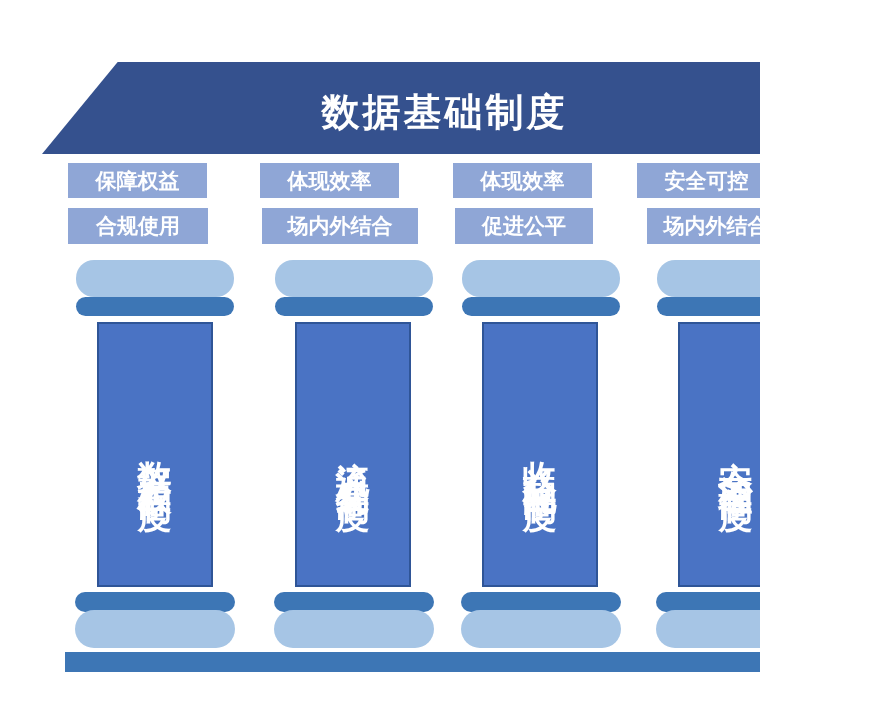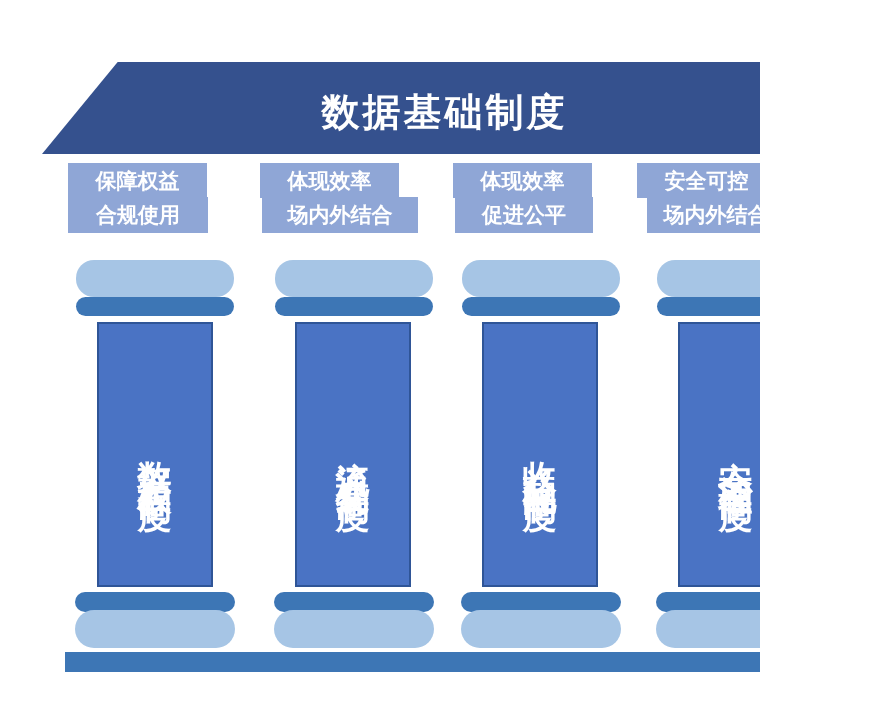--- a/index.html
+++ b/index.html
@@ -27,21 +27,21 @@
     color:var(--text);font-size:38px;font-weight:700;letter-spacing:3px;
     padding-top:8px;
   }
 
   
   .tag{
     position:absolute;top:163px;height:35px;background:var(--tag);
     color:var(--text);font-size:21px;font-weight:700;
     display:flex;align-items:center;justify-content:center;white-space:nowrap;font-family:Liberation Serif, serif;
   }
-  .tag.row2{top:197px;height:36px;text-align:right;}
+  .tag.row2{top:208px;height:36px;text-align:right;}
   .tag-r1-c0{left:68px;width:139px}
   .tag-r1-c1{left:260px;width:139px}
   .tag-r1-c2{left:453px;width:139px}
   .tag-r1-c3{left:637px;width:139px}
   .tag-r2-c0{left:68px;width:140px}
   .tag-r2-c1{left:262px;width:156px}
   .tag-r2-c2{left:455px;width:138px}
   .tag-r2-c3{left:647px;width:138px}
 
   

